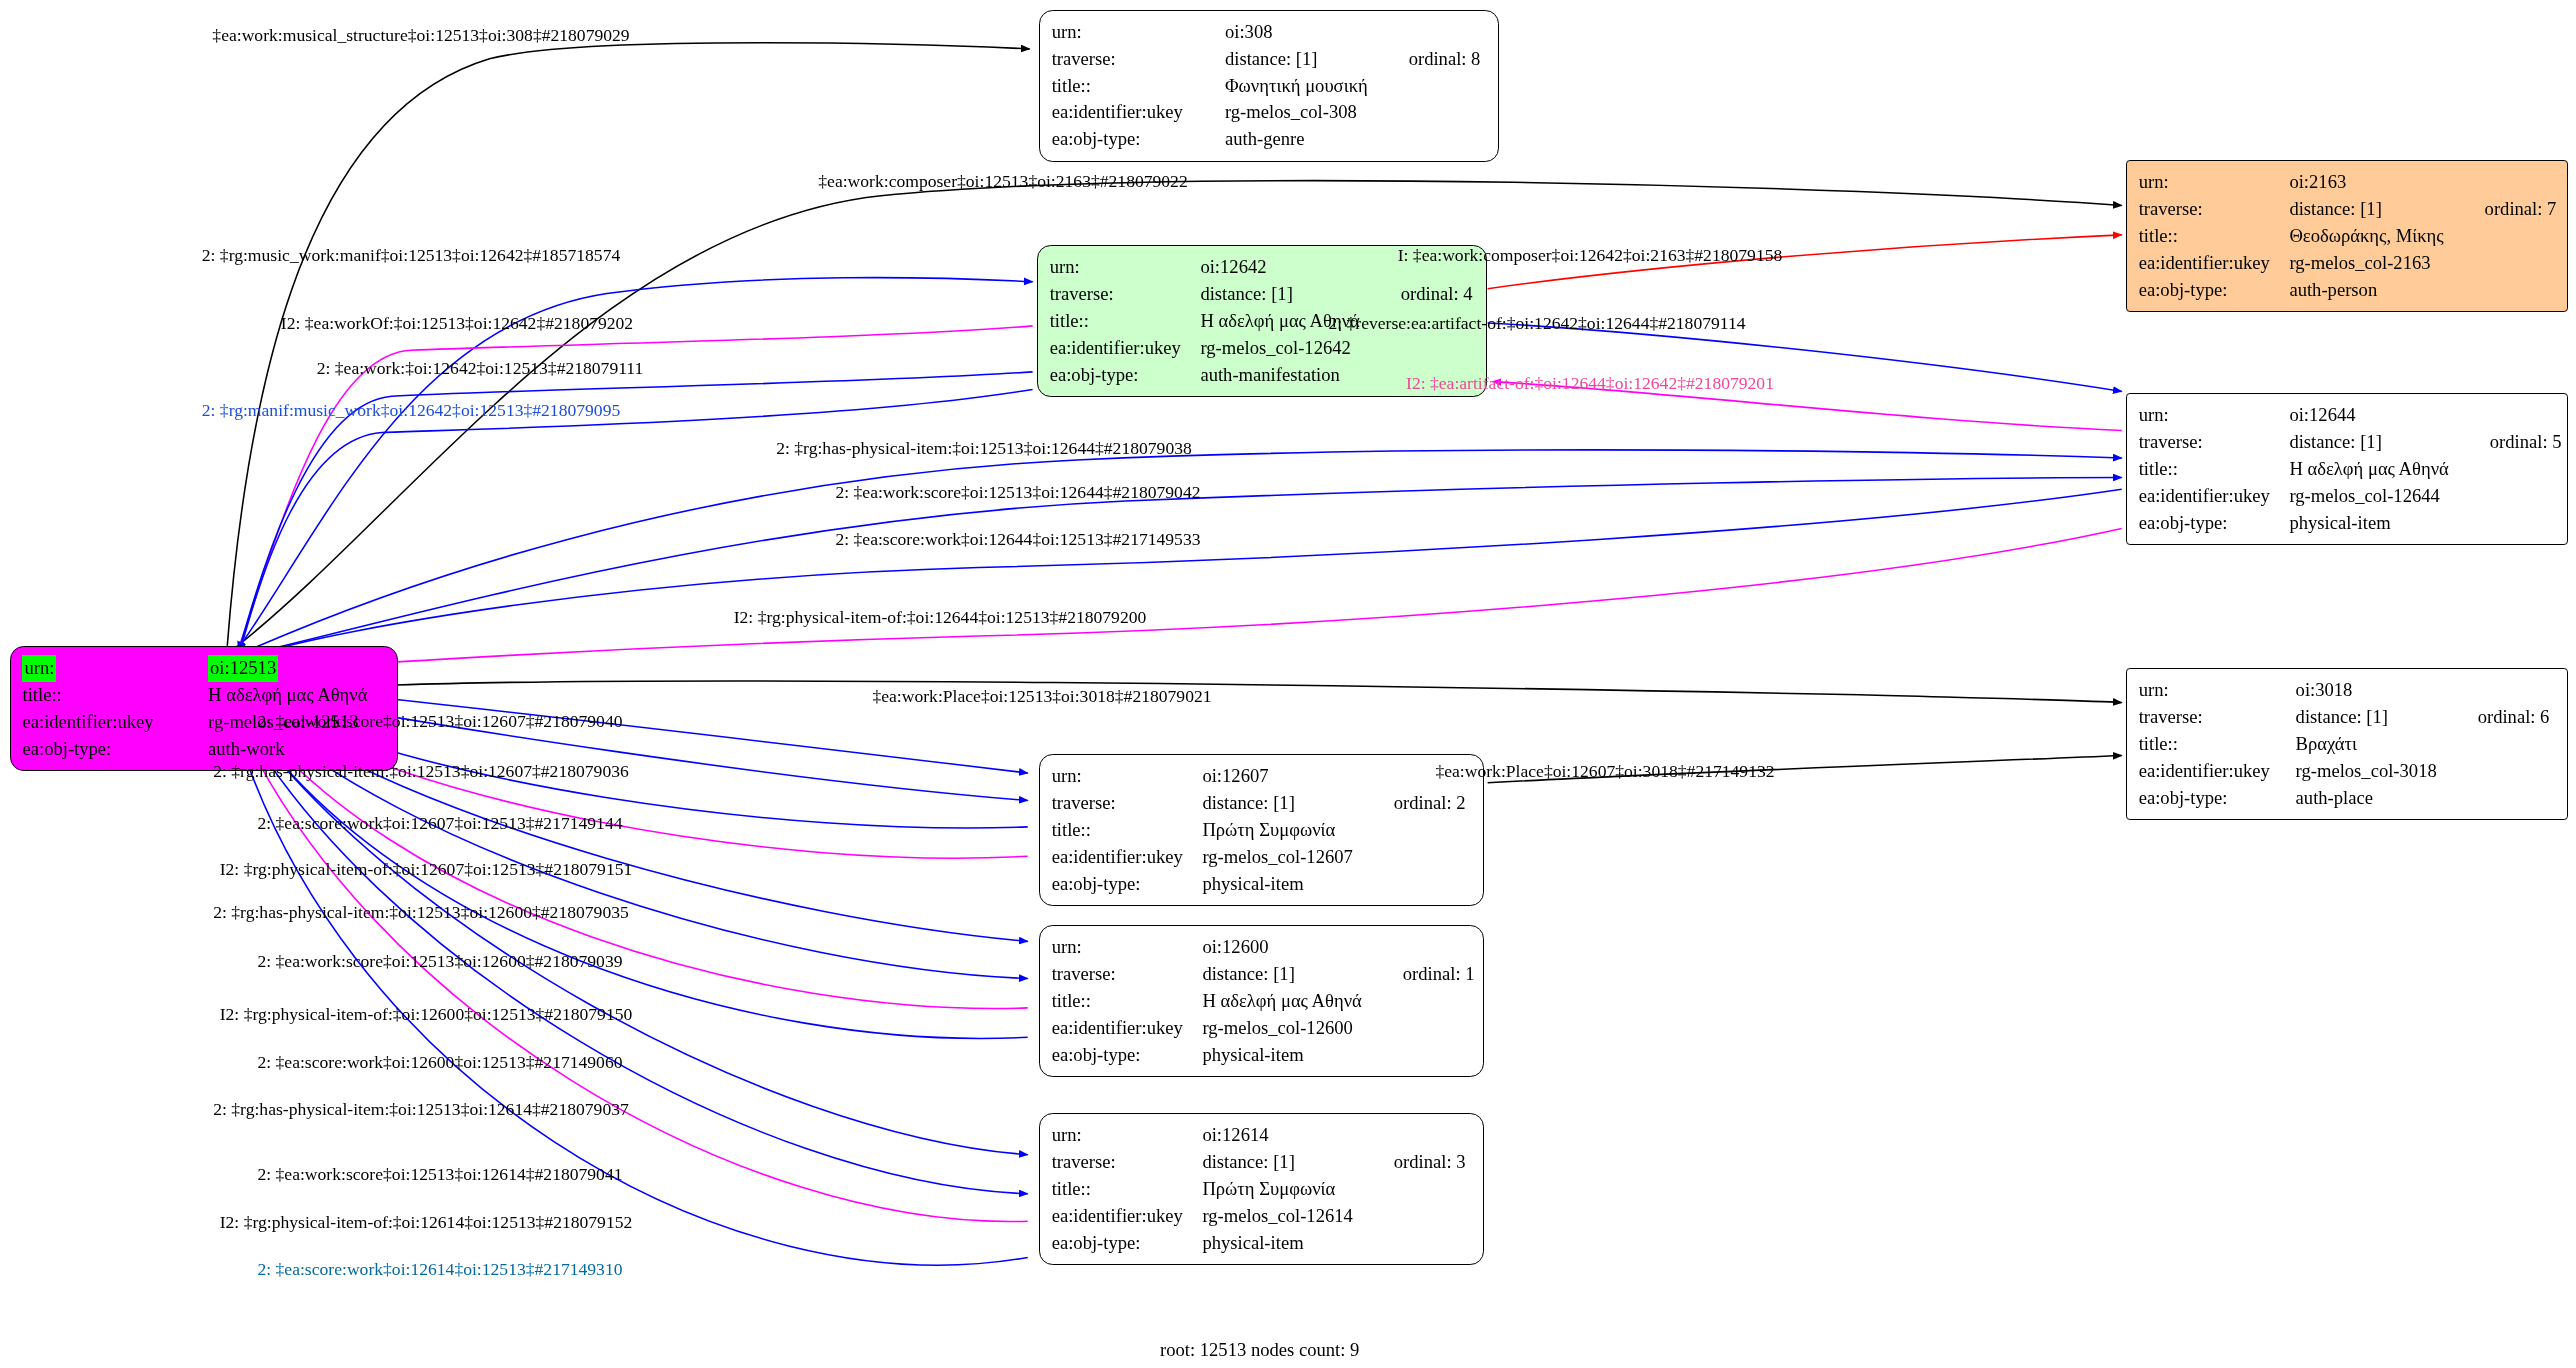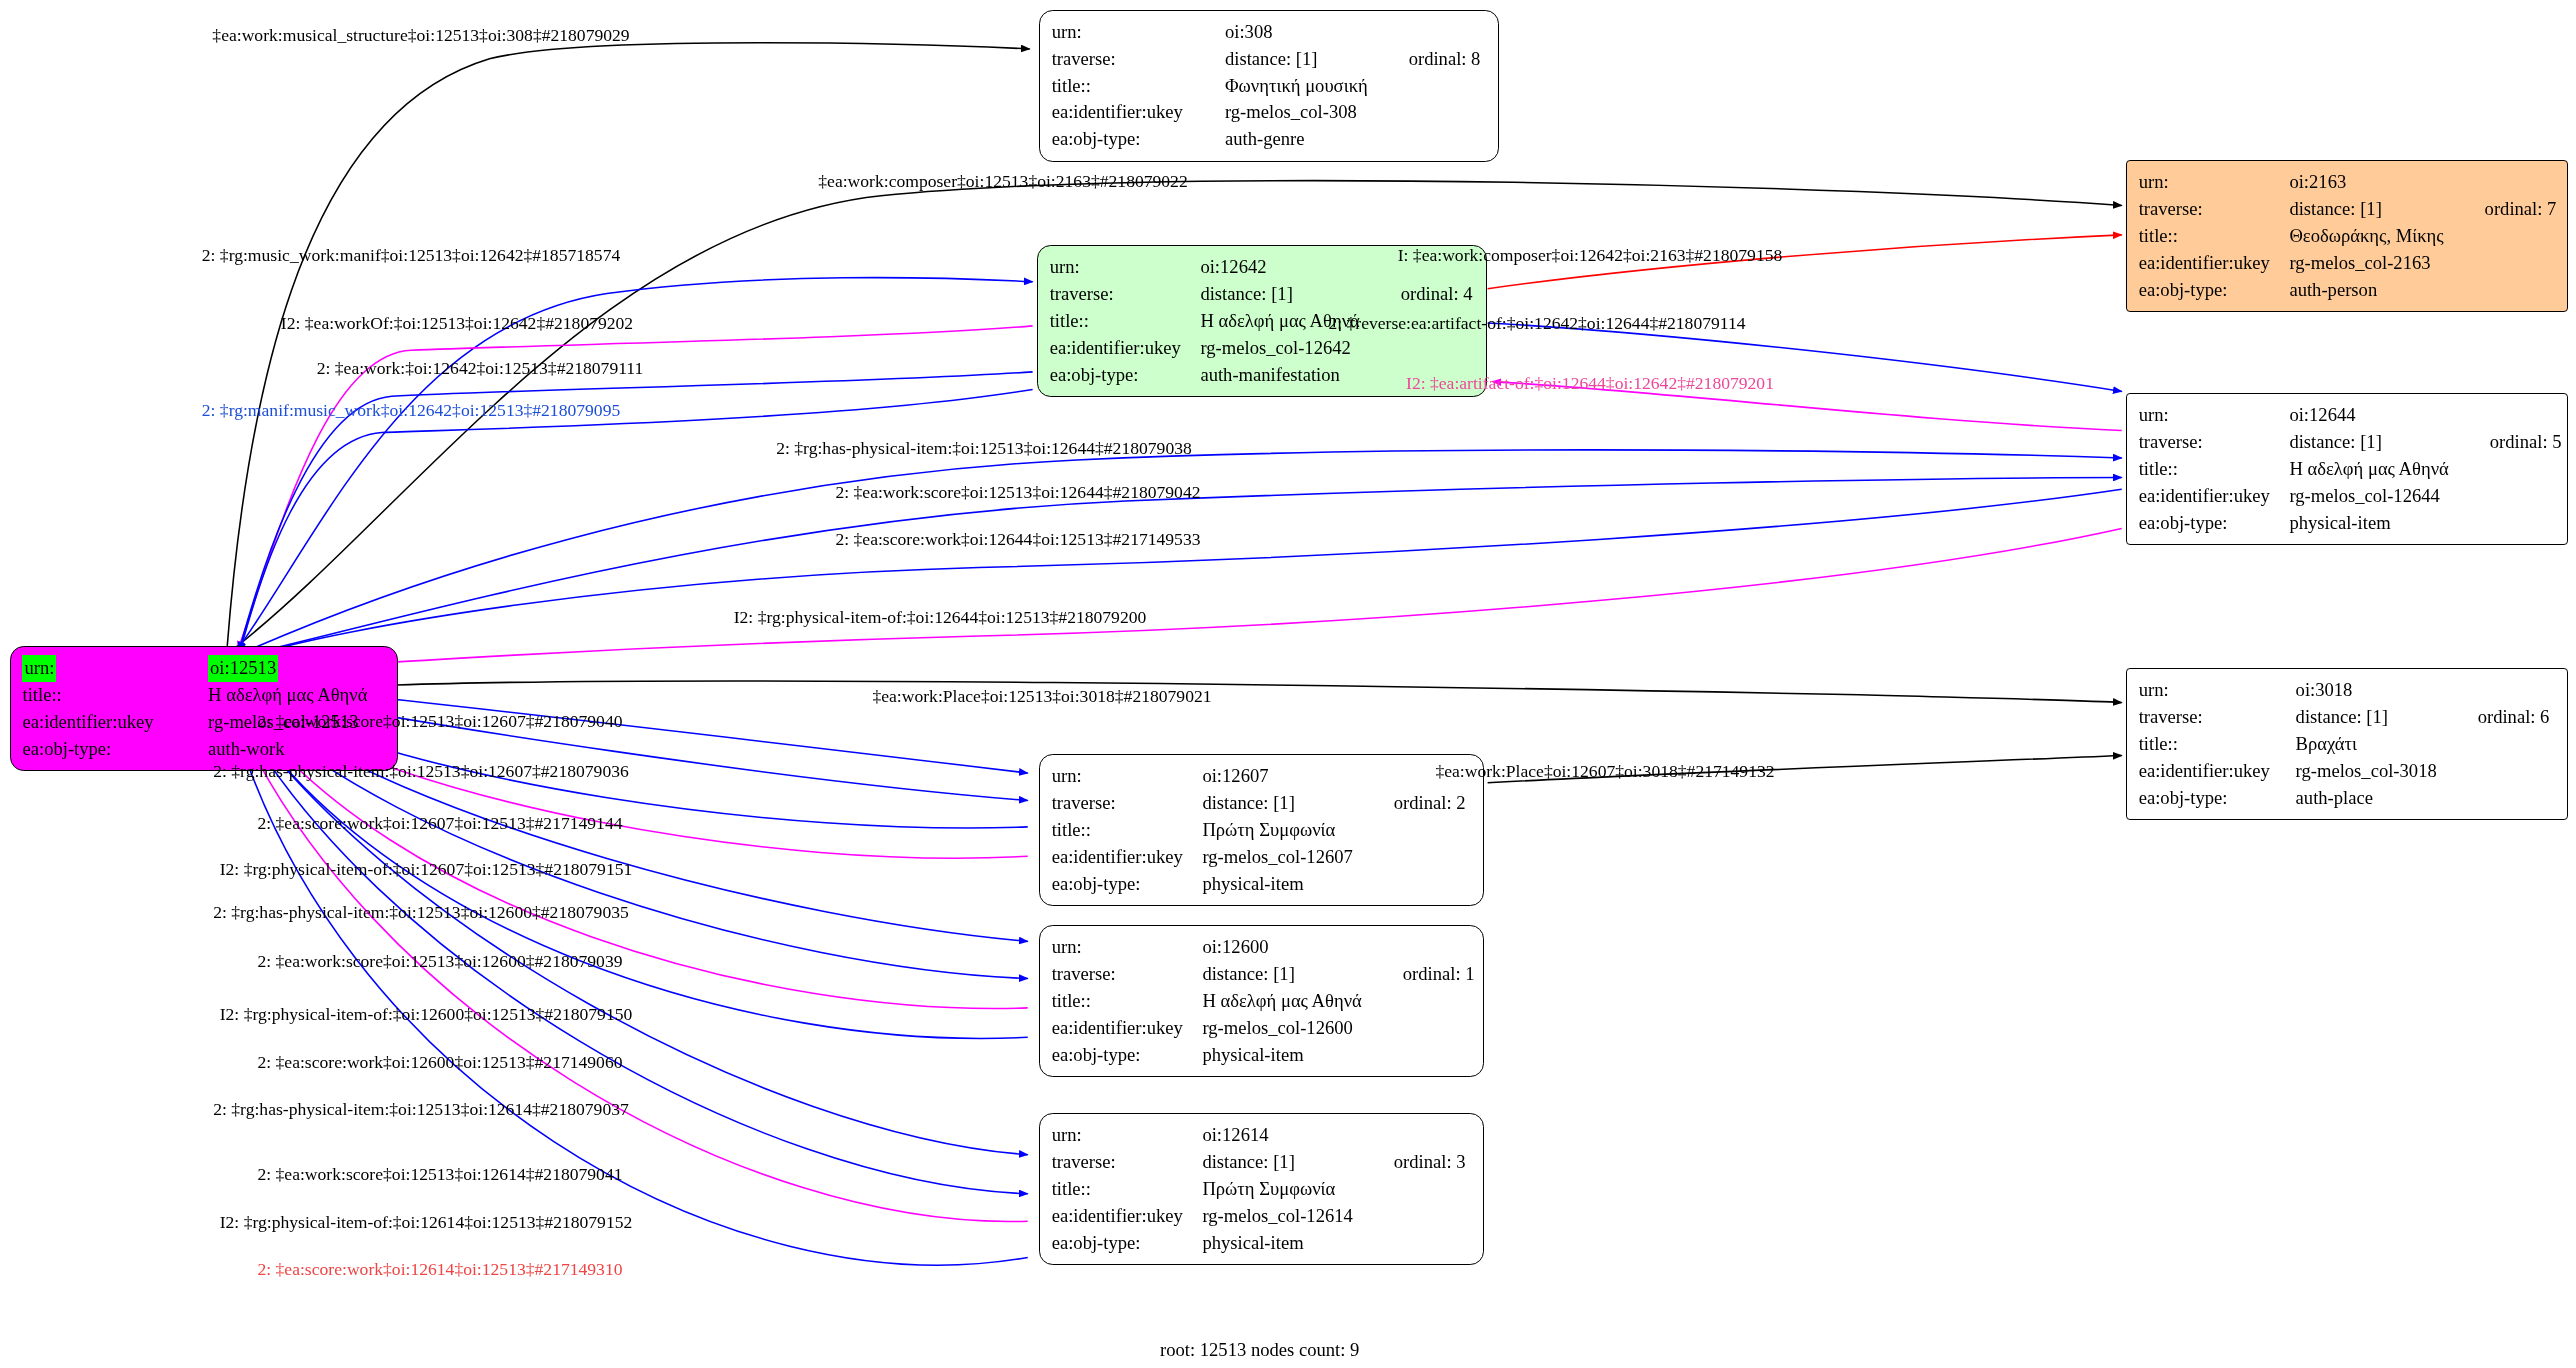--- a/index.html
+++ b/index.html
@@ -397,19 +397,19 @@
       <div class="elabel" style="left: 440px; top: 813px; color: rgb(0, 0, 0); transform: translate(-50%, 0px);">2: ‡ea:score:work‡oi:12607‡oi:12513‡#217149144</div>
       <div class="elabel" style="left: 426px; top: 859px; color: rgb(0, 0, 0); transform: translate(-50%, 0px);">I2: ‡rg:physical-item-of:‡oi:12607‡oi:12513‡#218079151</div>
       <div class="elabel" style="left: 421px; top: 902px; color: rgb(0, 0, 0); transform: translate(-50%, 0px);">2: ‡rg:has-physical-item:‡oi:12513‡oi:12600‡#218079035</div>
       <div class="elabel" style="left: 1605px; top: 761px; color: rgb(0, 0, 0); transform: translate(-50%, 0px);">‡ea:work:Place‡oi:12607‡oi:3018‡#217149132</div>
       <div class="elabel" style="left: 440px; top: 951px; color: rgb(0, 0, 0); transform: translate(-50%, 0px);">2: ‡ea:work:score‡oi:12513‡oi:12600‡#218079039</div>
       <div class="elabel" style="left: 426px; top: 1004px; color: rgb(0, 0, 0); transform: translate(-50%, 0px);">I2: ‡rg:physical-item-of:‡oi:12600‡oi:12513‡#218079150</div>
       <div class="elabel" style="left: 440px; top: 1052px; color: rgb(0, 0, 0); transform: translate(-50%, 0px);">2: ‡ea:score:work‡oi:12600‡oi:12513‡#217149060</div>
       <div class="elabel" style="left: 421px; top: 1099px; color: rgb(0, 0, 0); transform: translate(-50%, 0px);">2: ‡rg:has-physical-item:‡oi:12513‡oi:12614‡#218079037</div>
       <div class="elabel" style="left: 440px; top: 1164px; color: rgb(0, 0, 0); transform: translate(-50%, 0px);">2: ‡ea:work:score‡oi:12513‡oi:12614‡#218079041</div>
       <div class="elabel" style="left: 426px; top: 1212px; color: rgb(0, 0, 0); transform: translate(-50%, 0px);">I2: ‡rg:physical-item-of:‡oi:12614‡oi:12513‡#218079152</div>
-      <div class="elabel" style="left: 440px; top: 1259px; color: #ef4444; transform: translate(-50%, 0px);">2: ‡ea:score:work‡oi:12614‡oi:12513‡#217149310</div>
+      <div class="elabel" style="left: 440px; top: 1259px; color: #0369a1; transform: translate(-50%, 0px);">2: ‡ea:score:work‡oi:12614‡oi:12513‡#217149310</div>
     </div>
 
   <div class="footer" style="left:1160px;top:1339px;">root: 12513 nodes count: 9</div>
 
 </div>
 
 
 </body></html>

